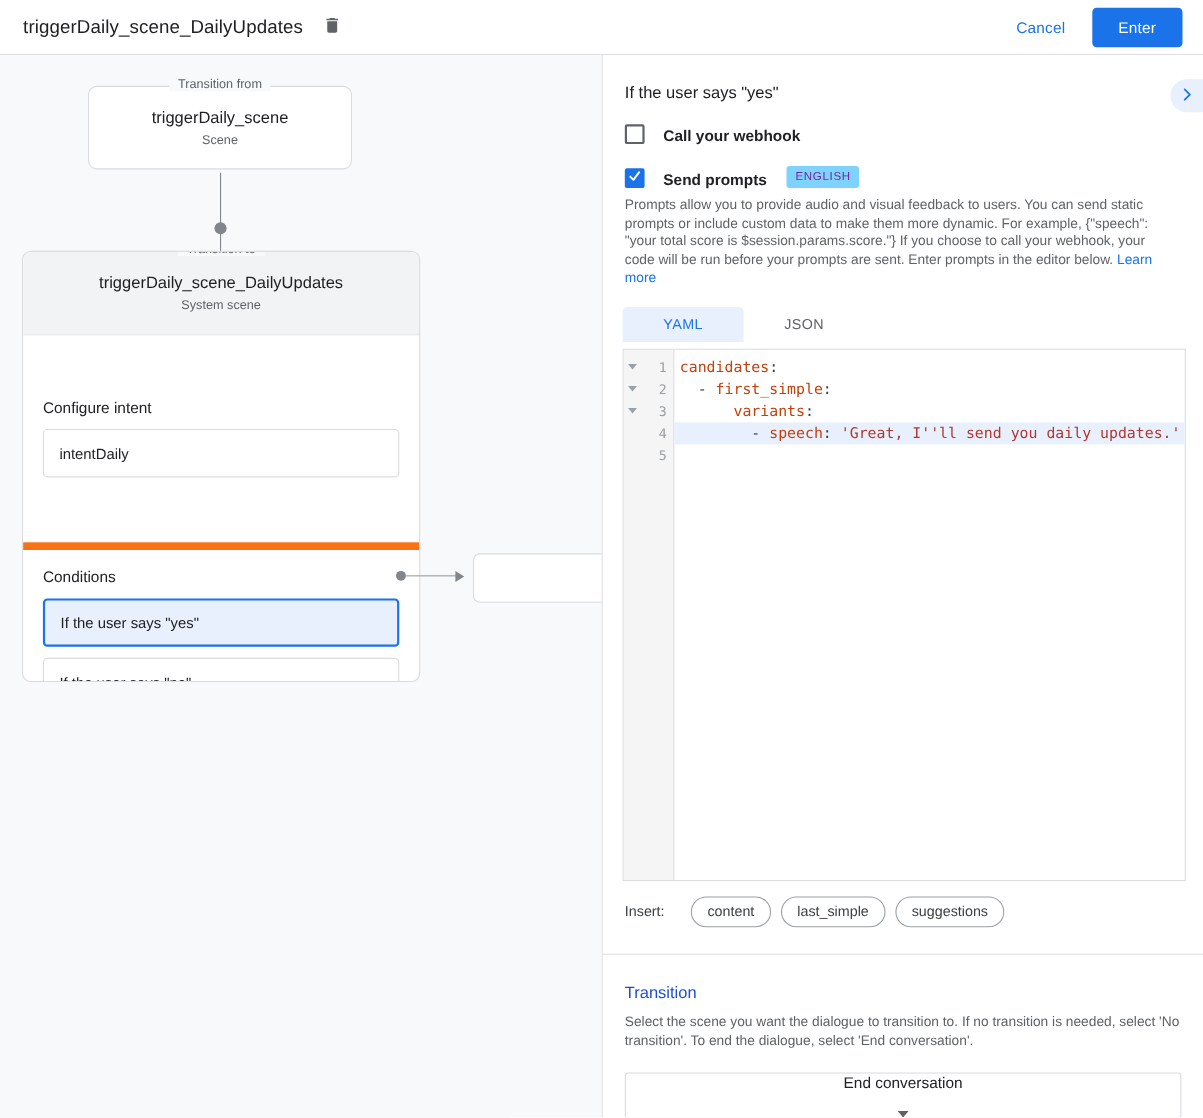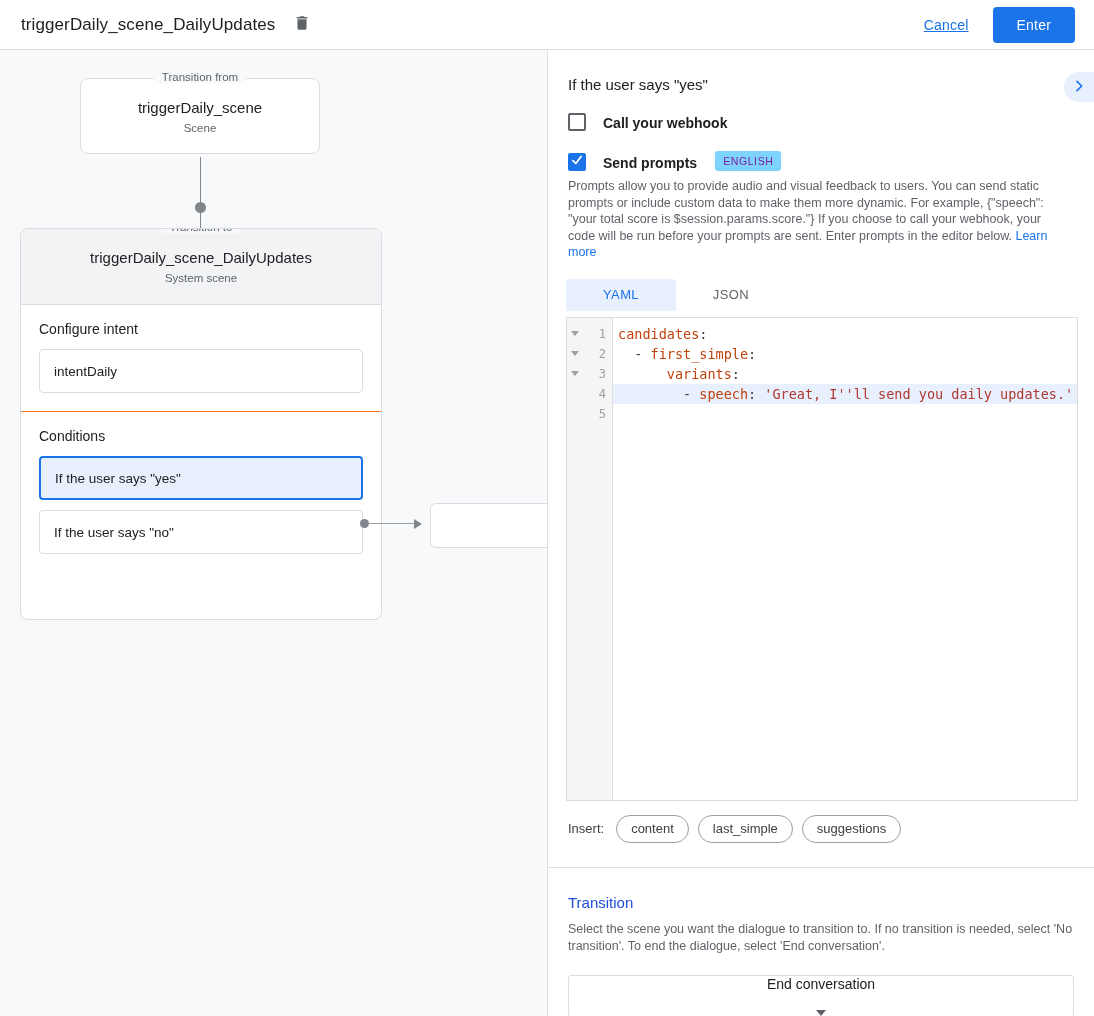--- a/index.html
+++ b/index.html
@@ -24,21 +24,21 @@
   }
   .trash-btn {
     margin-left: 14px; width: 26px; height: 26px;
     display: flex; align-items: center; justify-content: center;
     cursor: pointer; background: none; border: none; padding: 0;
   }
   .topbar-spacer { flex: 1; }
   .cancel-btn {
     color: #1a73e8; font-size: 14px; font-weight: 500; letter-spacing: .2px;
     background: none; border: none; cursor: pointer;
-    padding: 8px 10px; margin-right: 14px; font-family: inherit; text-decoration: underline;
+    padding: 8px 10px; margin-right: 14px; font-family: inherit;
   }
   .save-btn {
     background: #1a73e8; color: #fff; border: none; border-radius: 4px;
     font-size: 14px; font-weight: 500; letter-spacing: .2px;
     padding: 0 24px; height: 36px; margin-right: 19px; cursor: pointer;
     font-family: inherit;
   }
 
   
   .canvas {
@@ -75,22 +75,22 @@
   .node-to {
     left: 20px; top: 178px; width: 362px; height: 392px;
     background: #fff; padding: 0; overflow: hidden;
   }
   .node-to-head {
     background: #f1f3f4; border-bottom: 1px solid #dadce0;
     height: 76px; display: flex; flex-direction: column;
     align-items: center; justify-content: center;
     border-radius: 7px 7px 0 0;
   }
-  .section { padding: 16px 18px 18px 18px; }
-  .section + .section { border-top: 1px solid #f97316; }
+  .section { padding: 16px 18px 18px 18px; margin-top: 41px; }
+  .section + .section { border-top: 7px solid #f97316; }
   .section-label { font-size: 14px; color: #202124; margin-bottom: 12px; }
   .pill-box {
     border: 1px solid #dadce0; border-radius: 4px; background: #fff;
     height: 44px; display: flex; align-items: center; padding: 0 14px;
     font-size: 13.5px; color: #202124; cursor: pointer;
   }
   .pill-box + .pill-box { margin-top: 10px; }
   .pill-box.selected {
     background: #e8f0fe; border: 2px solid #1a73e8;
   }
@@ -175,21 +175,21 @@
     flex: 1; padding-top: 6px; font-family: "DejaVu Sans Mono", monospace;
     font-size: 13.5px; white-space: pre; overflow: hidden;
   }
   .code-row { height: 20px; line-height: 20px; padding-left: 5px; }
   .code-row.hl { background: #e8f0fe; }
   .k { color: #c2410c; }
   .s { color: #b1382f; }
   .p { color: #3c4043; }
 
   .insert-row { display: flex; align-items: center; padding: 14px 20px 0 20px; }
-  .insert-label { font-size: 13px; color: #3c4043; margin-right: 12px; }
+  .insert-label { font-size: 13px; color: #3c4043; margin-right: 24px; }
   .chip {
     border: 1px solid #9aa0a6; border-radius: 14px; height: 28px;
     padding: 0 14px; display: flex; align-items: center;
     font-size: 13px; color: #3c4043; margin-right: 9px; cursor: pointer;
     background: #fff; font-family: inherit;
   }
 
   .divider { margin-top: 24px; height: 1px; background: #e0e0e0; }
 
   .trans { padding: 26px 20px 0 20px; }

